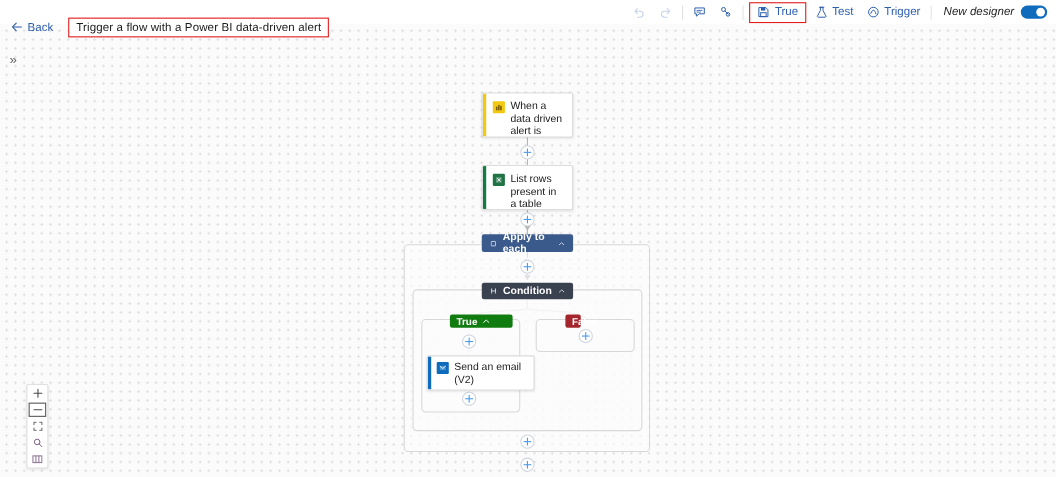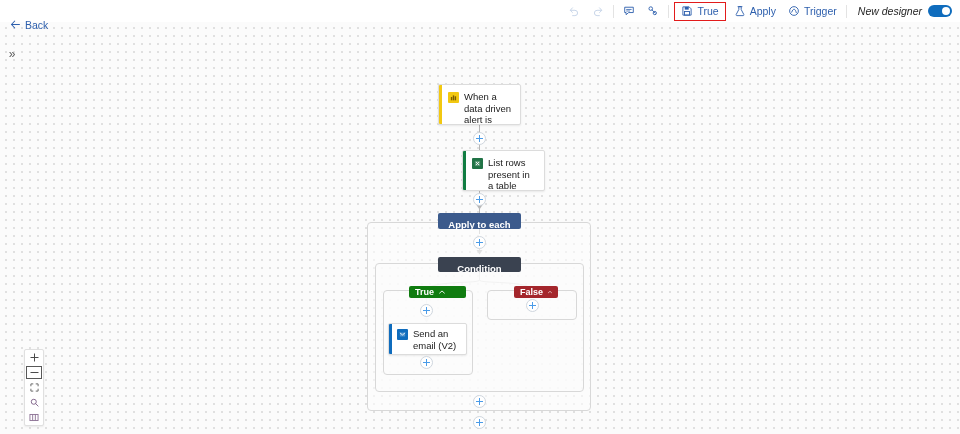--- a/index.html
+++ b/index.html
@@ -96,21 +96,21 @@
   .node-body{display:flex;align-items:flex-start;gap:5px;padding:6px 7px 4px 9px;}
   .node-ico{width:11px;height:11px;border-radius:1px;flex:none;margin-top:.5px;
     display:flex;align-items:center;justify-content:center;}
   .node-label{font-size:9.5px;line-height:11.5px;color:#1b1b1b;}
   .node-foot{height:13px;border-top:1px solid #ededed;position:relative;}
 
   
   .scope-head{
     position:absolute;border-radius:2px;box-sizing:border-box;
     display:flex;align-items:center;gap:6px;padding:0 8px;
-    color:#ffffff;font-size:9.5px;font-weight:700;z-index:6;flex-direction:column;
+    color:#ffffff;font-size:9.5px;font-weight:700;z-index:6;
   }
   .scope-head .chev{margin-left:auto;opacity:.92;}
 
   
   .scope-box{
     position:absolute;border:1px solid #d8d8d8;border-radius:4px;
     background:rgba(252,252,252,.62);box-sizing:border-box;
   }
 
   
@@ -140,20 +140,23 @@
 
     <div class="tb-left">
       <div class="back-btn">
         <svg class="back-arrow" viewBox="0 0 12 12">
           <path d="M5.2 2.2 1.6 6l3.6 3.8" fill="none" stroke="#2d5fad" stroke-width="1.1" stroke-linecap="round" stroke-linejoin="round"></path>
           <path d="M1.9 6h8.4" fill="none" stroke="#2d5fad" stroke-width="1.1" stroke-linecap="round"></path>
         </svg>
         <span>Back</span>
       </div>
 
+      <div class="title-box">
+        <span class="title-text">Trigger a flow with a Power BI data-driven alert</span>
+      </div>
     </div>
 
     <div class="tb-right">
 
       <div class="tb-item disabled">
         <svg class="ico" width="12" height="12" viewBox="0 0 14 14">
           <path d="M3 6.2h5.1a3.1 3.1 0 0 1 0 6.2H5.4" fill="none" stroke="#c6d3e8" stroke-width="1.1" stroke-linecap="round" stroke-linejoin="round"></path>
           <path d="M5.2 3.3 2.6 6.2l2.6 2.6" fill="none" stroke="#c6d3e8" stroke-width="1.1" stroke-linecap="round" stroke-linejoin="round"></path>
         </svg>
       </div>
@@ -193,21 +196,21 @@
           </svg>
           <span>True</span>
         </div>
       </div>
 
       <div class="tb-item">
         <svg class="ico" width="12" height="12" viewBox="0 0 14 14">
           <path d="M5.6 1.9v3.4L2.6 11a.9.9 0 0 0 .8 1.4h7.2a.9.9 0 0 0 .8-1.4L8.4 5.3V1.9z" fill="none" stroke="#2d5fad" stroke-width="1.05" stroke-linejoin="round"></path>
           <path d="M4.7 1.9h4.6" stroke="#2d5fad" stroke-width="1.05" stroke-linecap="round"></path>
         </svg>
-        <span>Apply</span>
+        <span>Test</span>
       </div>
 
       <div class="tb-item">
         <svg class="ico" width="12" height="12" viewBox="0 0 14 14">
           <circle cx="7" cy="7" r="5.1" fill="none" stroke="#2d5fad" stroke-width="1.05"></circle>
           <path d="M4.3 8.4c.9-2.5 1.9-3.6 3-3.4 1.1.2 1.5 1.4 2.4 4" fill="none" stroke="#2d5fad" stroke-width="1.05" stroke-linecap="round"></path>
         </svg>
         <span>Trigger</span>
       </div>
 
@@ -305,21 +308,21 @@
               <rect x="1" y="3.4" width="1.6" height="3.8" fill="#7a5c00"></rect>
               <rect x="3.2" y="1.6" width="1.6" height="5.6" fill="#7a5c00"></rect>
               <rect x="5.4" y="2.6" width="1.6" height="4.6" fill="#7a5c00"></rect>
             </svg>
           </span>
           <span class="node-label">When a data driven alert is triggered</span>
         </div>
 
       </div>
 
-      <div class="node" style="left:438px;top:128px;width:83px;height:41px;margin-left:24px;">
+      <div class="node" style="left:438px;top:128px;width:83px;height:41px;">
         <span class="accent" style="background:#107c41;"></span>
         <div class="node-body">
           <span class="node-ico" style="background:#217346;">
             <svg width="7" height="7" viewBox="0 0 8 8">
               <rect x="1" y="1" width="6" height="6" fill="#ffffff" opacity=".25"></rect>
               <path d="M2.3 2.3 5.7 5.7M5.7 2.3 2.3 5.7" stroke="#ffffff" stroke-width="1"></path>
             </svg>
           </span>
           <span class="node-label">List rows present in a table</span>
         </div>
@@ -346,28 +349,28 @@
         </svg>
       </div>
 
       <div class="branch" style="left:409px;top:264px;width:57px;background:#107c10;">
         <span>True</span>
         <svg class="chev" width="6" height="4" viewBox="0 0 8 5">
           <path d="M.8 4 4 1.1 7.2 4" fill="none" stroke="#ffffff" stroke-width="1.2" stroke-linecap="round" stroke-linejoin="round"></path>
         </svg>
       </div>
 
-      <div class="branch" style="left:514px;top:264px;width:44px;background:#a4262c;">
+      <div class="branch" style="left:514px;top:264px;width:14px;background:#a4262c;">
         <span>False</span>
         <svg class="chev" width="6" height="4" viewBox="0 0 8 5">
           <path d="M.8 4 4 1.1 7.2 4" fill="none" stroke="#ffffff" stroke-width="1.2" stroke-linecap="round" stroke-linejoin="round"></path>
         </svg>
       </div>
 
-      <div class="node" style="left:388px;top:301px;width:79px;height:32px;">
+      <div class="node" style="left:388px;top:301px;width:98px;height:32px;">
         <span class="accent" style="background:#0f6cbd;"></span>
         <div class="node-body" style="padding:4px 6px 3px 8px;">
           <span class="node-ico" style="background:#0f6cbd;">
             <svg width="7" height="7" viewBox="0 0 8 8">
               <rect x="1" y="1.8" width="6" height="4.4" fill="#ffffff" opacity=".28"></rect>
               <path d="M1 2.1 4 4.5 7 2.1" fill="none" stroke="#ffffff" stroke-width=".9"></path>
             </svg>
           </span>
           <span class="node-label">Send an email (V2)</span>
         </div>

